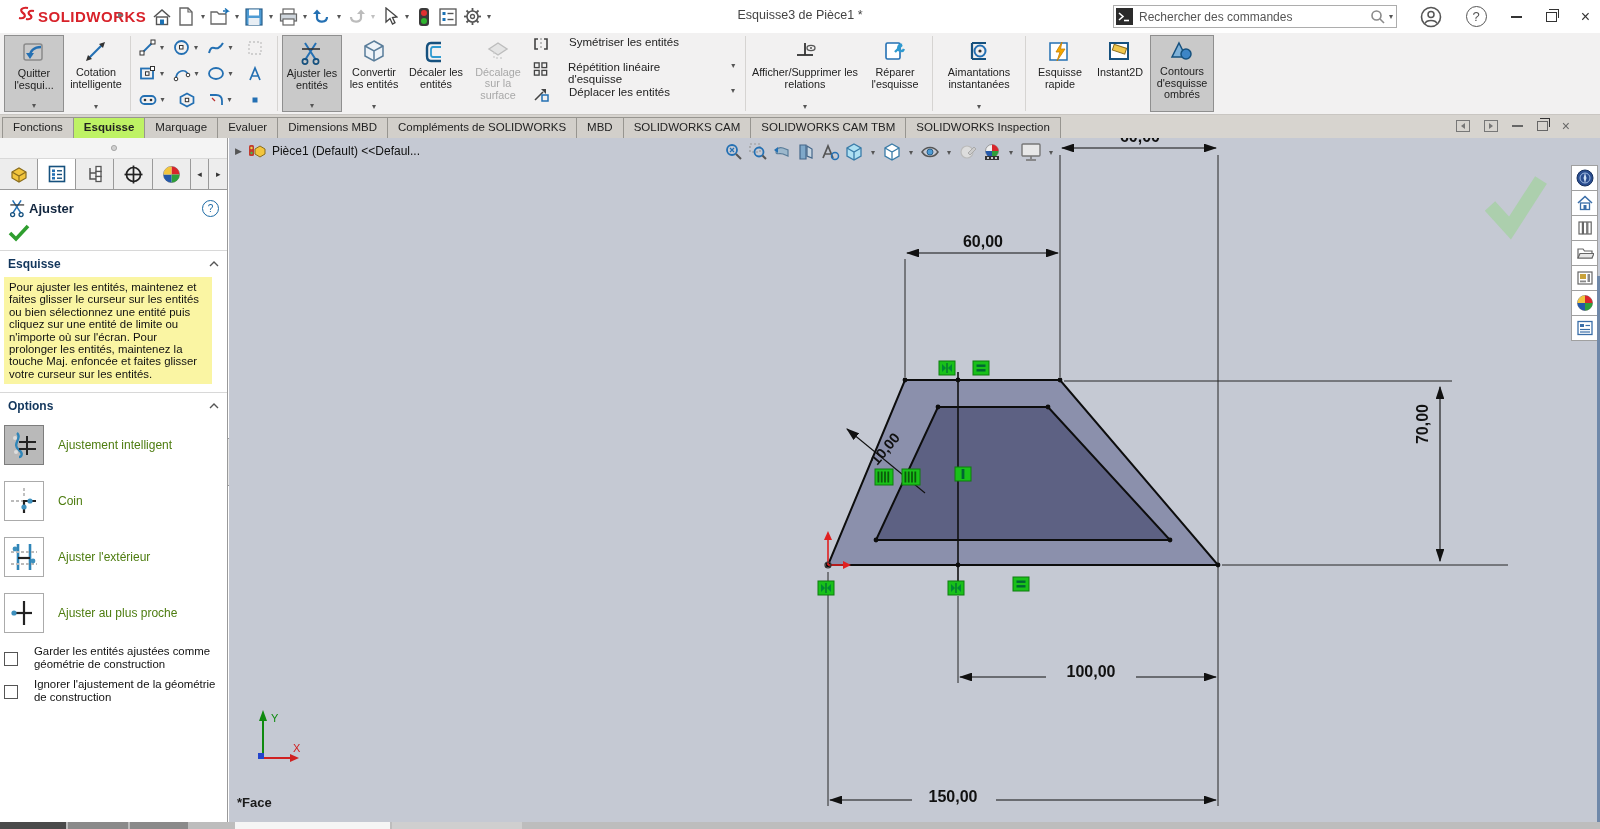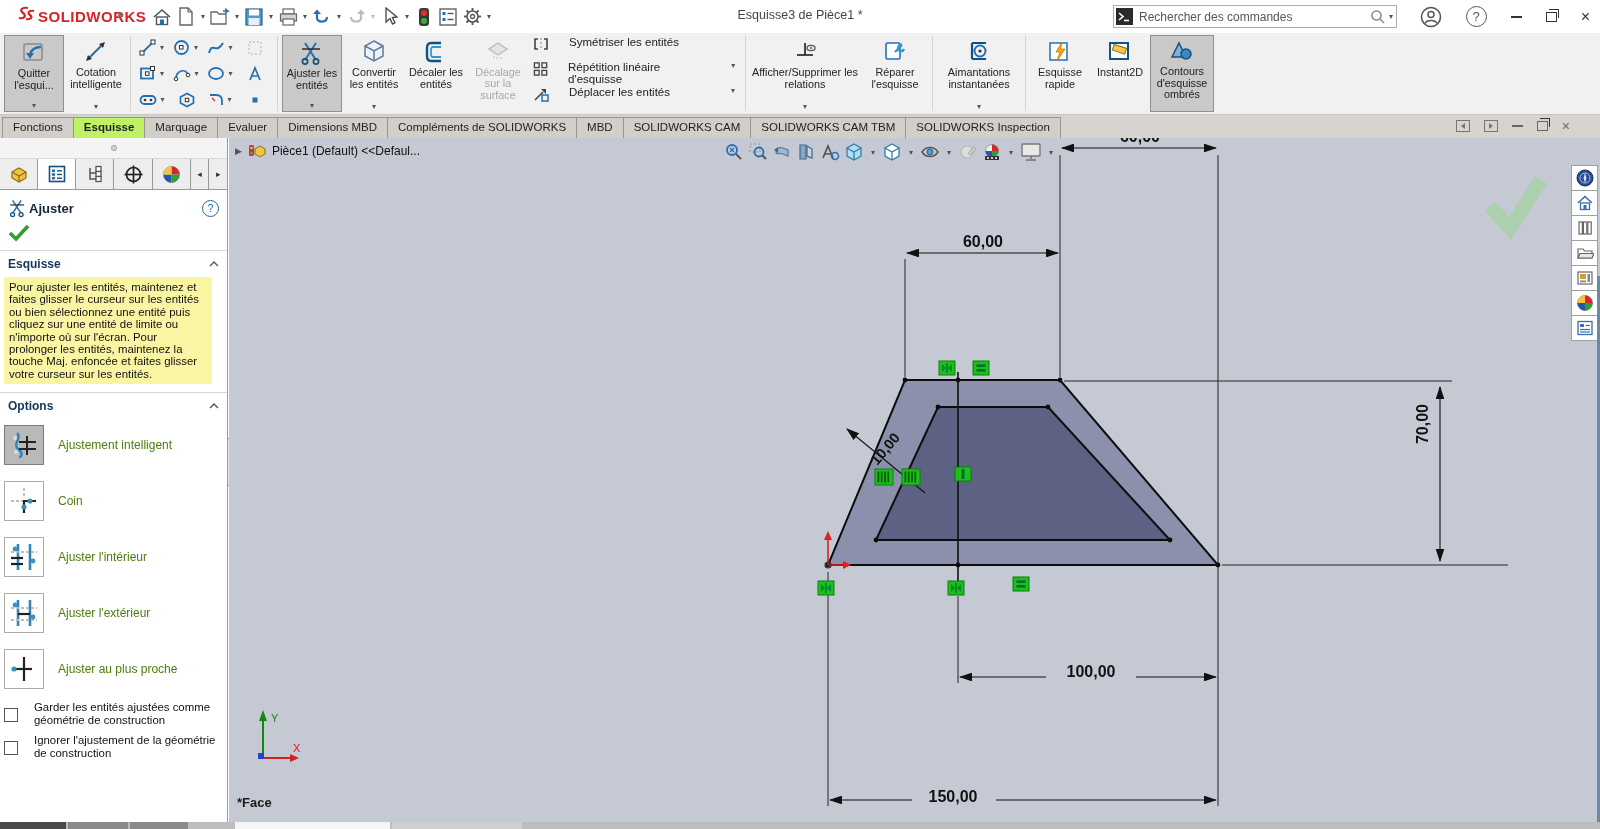--- a/index.html
+++ b/index.html
@@ -592,34 +592,20 @@
           </svg>
         </span>
       <span class="optlabel">Coin</span>
     </div>
     <div class="optrow">
       <span class="optbtn">
           <svg width="30" height="30" viewBox="0 0 30 30">
             <line x1="9" y1="2" x2="9" y2="28" stroke="#2f85b8" stroke-width="2.6"></line>
             <line x1="21" y1="2" x2="21" y2="28" stroke="#2f85b8" stroke-width="2.6"></line>
             <line x1="2" y1="10" x2="28" y2="10" stroke="#bbb" stroke-width="1.8" stroke-dasharray="3 2"></line>
-            <line x1="2" y1="16" x2="14" y2="16" stroke="#222" stroke-width="2.2"></line>
-            <line x1="2" y1="22" x2="14" y2="22" stroke="#222" stroke-width="2.2"></line>
-            <circle cx="6" cy="7" r="2.4" fill="#3d8fbd"></circle>
-            <circle cx="24" cy="19" r="2.4" fill="#3d8fbd"></circle>
-          </svg>
-        </span>
-      <span class="optlabel">Ajuster l'intérieur</span>
-    </div>
-    <div class="optrow">
-      <span class="optbtn">
-          <svg width="30" height="30" viewBox="0 0 30 30">
-            <line x1="9" y1="2" x2="9" y2="28" stroke="#2f85b8" stroke-width="2.6"></line>
-            <line x1="21" y1="2" x2="21" y2="28" stroke="#2f85b8" stroke-width="2.6"></line>
-            <line x1="2" y1="10" x2="28" y2="10" stroke="#bbb" stroke-width="1.8" stroke-dasharray="3 2"></line>
             <line x1="9" y1="16" x2="21" y2="16" stroke="#222" stroke-width="2.2"></line>
             <line x1="2" y1="22" x2="28" y2="22" stroke="#bbb" stroke-width="1.8" stroke-dasharray="3 2"></line>
             <circle cx="6" cy="7" r="2.4" fill="#3d8fbd"></circle>
             <circle cx="24" cy="19" r="2.4" fill="#3d8fbd"></circle>
           </svg>
         </span>
       <span class="optlabel">Ajuster l'extérieur</span>
     </div>
     <div class="optrow">
       <span class="optbtn">

